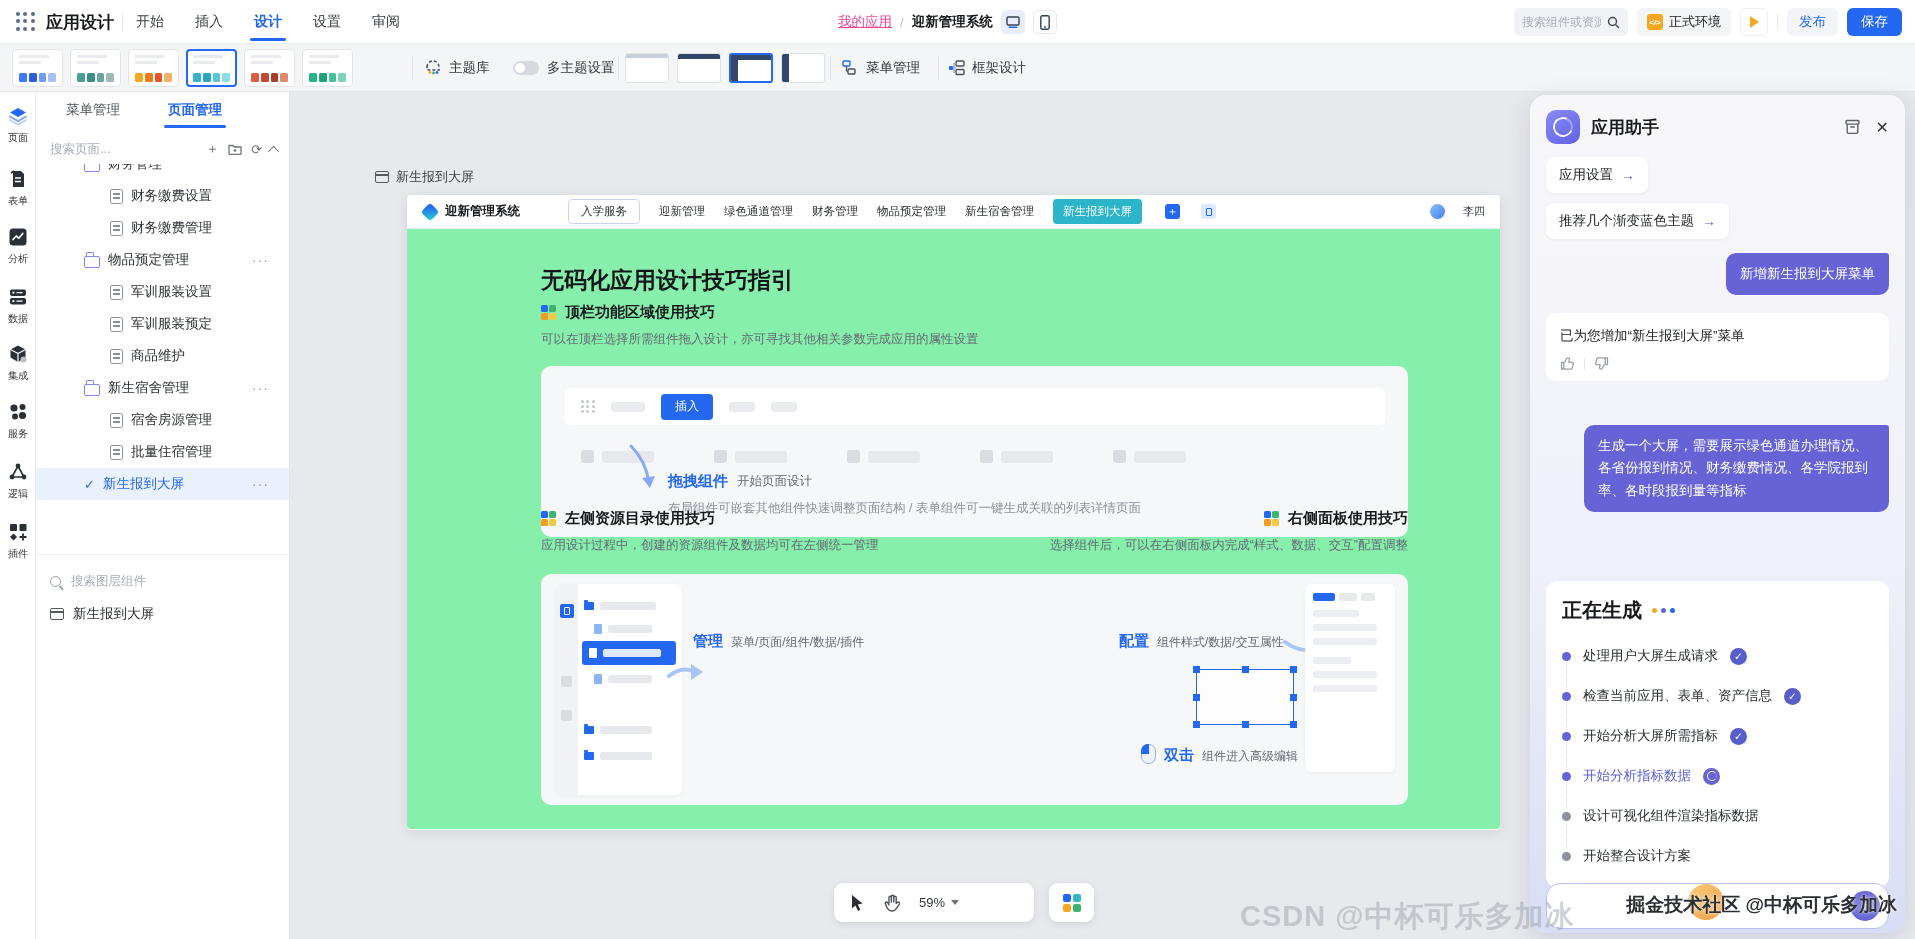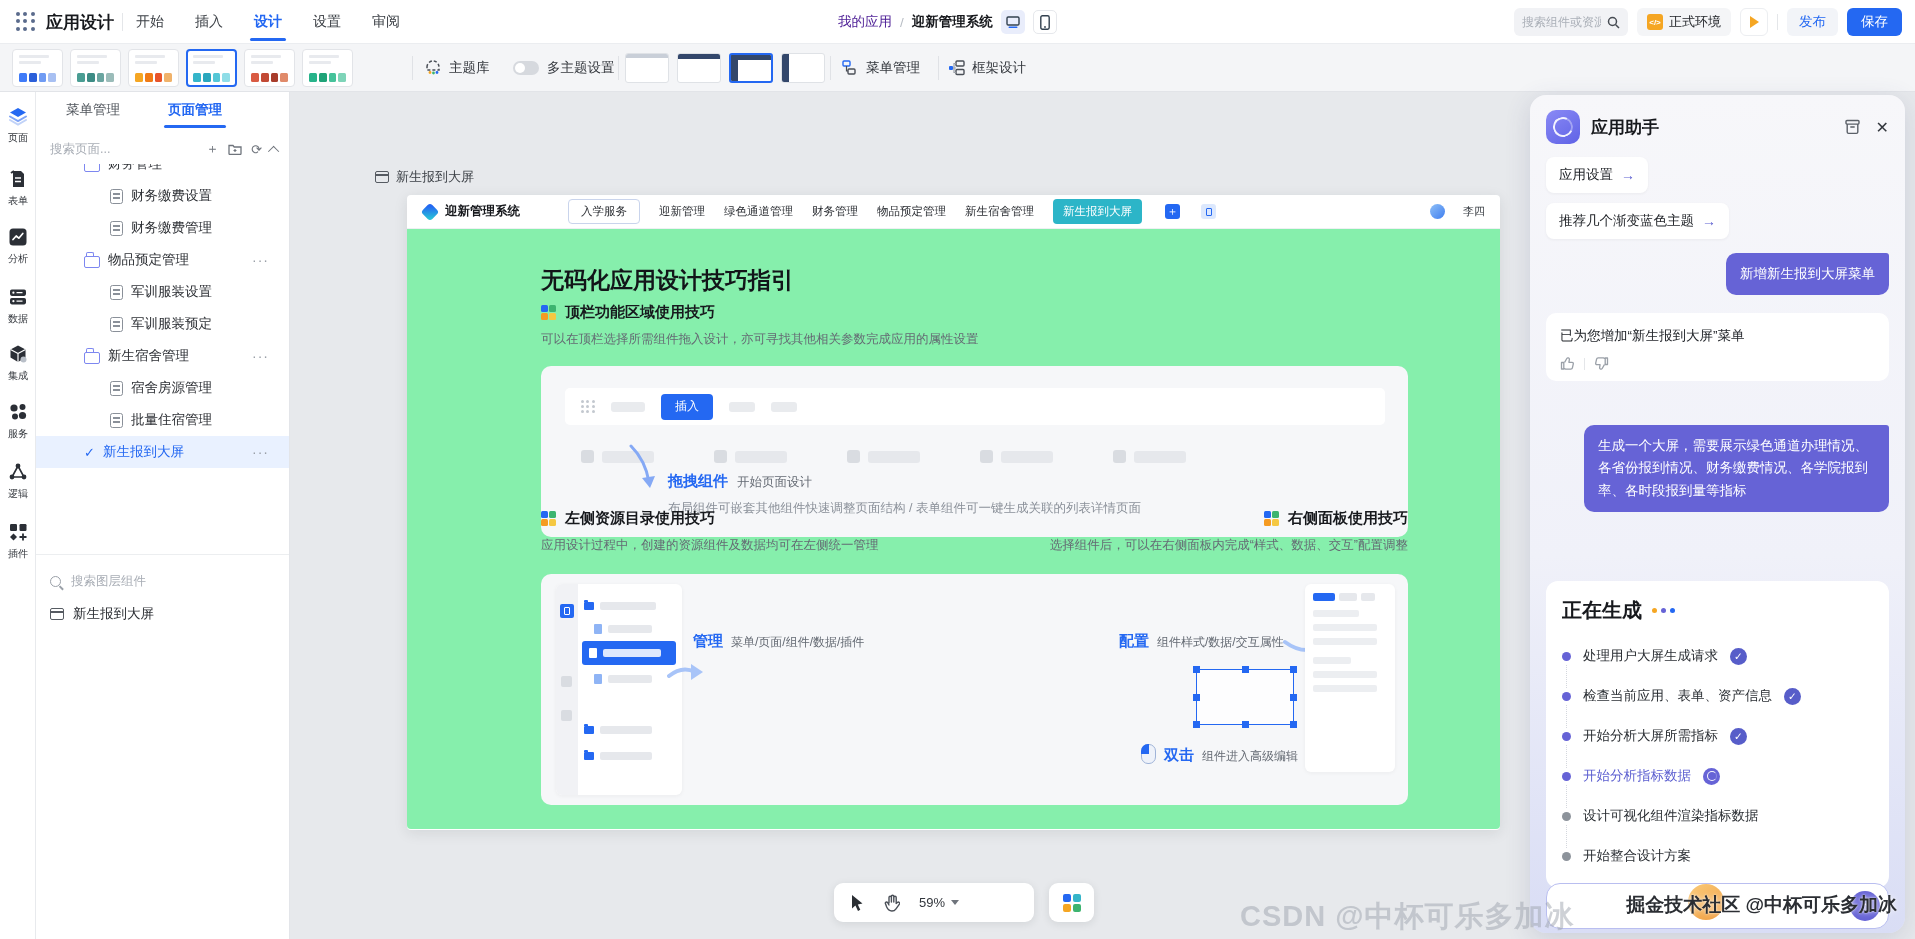--- a/index.html
+++ b/index.html
@@ -10,21 +10,21 @@
   .topbar { position:absolute; left:0; top:0; width:1915px; height:44px; background:#fff; border-bottom:1px solid #ebedf0; z-index:20; }
   .grid-dots { position:absolute; left:16px; top:12px; width:20px; height:20px; display:grid; grid-template-columns:repeat(3,1fr); gap:2px; }
   .grid-dots i { width:4px; height:4px; border-radius:50%; background:#5a6b8c; }
   .app-title { position:absolute; left:46px; top:11px; font-size:17px; font-weight:bold; color:#17191d; }
   .tb-sep { position:absolute; left:122px; top:13px; width:1px; height:18px; background:#e4e6e9; }
   .menus { position:absolute; left:134px; top:0; height:44px; display:flex; align-items:center; gap:27px; font-size:14px; color:#3c4046; }
   .menus .menu { cursor:default; position:relative; padding:12px 2px; }
   .menus .menu.active { color:#2468f2; font-weight:bold; }
   .menus .menu.active::after { content:''; position:absolute; left:-2px; right:-2px; bottom:2px; height:3px; border-radius:2px; background:#2468f2; }
   .breadcrumb { position:absolute; left:838px; top:0; height:44px; display:flex; align-items:center; gap:8px; font-size:13.5px; }
-  .bc-parent { color:#4c1d95; }
+  .bc-parent { color:#ec4899;text-decoration:underline; }
   .bc-sep { color:#b8bdc4; }
   .bc-current { color:#17191d; font-weight:bold; }
   .dev-toggle { width:24px; height:24px; border-radius:5px; display:flex; align-items:center; justify-content:center; }
   .dev-toggle.active { background:#e9edfb; }
   .dev-toggle.plain { border:1px solid #e6e8ec; background:#fff; }
   .tb-right { position:absolute; right:13px; top:8px; height:28px; display:flex; align-items:center; gap:9px; }
   .tb-search { width:114px; height:28px; background:#f1f2f5; border-radius:6px; display:flex; align-items:center; padding:0 8px; gap:6px; }
   .tb-search .ph { flex:1; font-size:12px; color:#abb0b8; white-space:nowrap; overflow:hidden; }
   .env-pill { height:28px; background:#f4f5f7; border-radius:6px; display:flex; align-items:center; gap:6px; padding:0 10px; font-size:13px; color:#23262b; }
   .env-ico { width:16px; height:16px; border-radius:3px; background:#f5a623; color:#fff; font-size:8px; font-weight:bold; display:flex; align-items:center; justify-content:center; }
@@ -122,21 +122,21 @@
   .demo-card { position:absolute; left:134px; top:137px; width:867px; height:171px; background:#f6f7f9; border-radius:10px; }
   .d-toolbar { position:absolute; left:24px; top:22px; width:820px; height:37px; background:#fff; border-radius:5px; display:flex; align-items:center; padding:0 16px; gap:16px; }
   .d-grid { width:14px; height:14px; display:grid; grid-template-columns:repeat(3,1fr); gap:2px; }
   .d-grid i { width:3px; height:3px; border-radius:50%; background:#c3c8cf; }
   .d-pill { height:10px; border-radius:3px; background:#e9ebee; }
   .d-insert { min-width:52px; height:26px; background:#2468f2; border-radius:4px; color:#fff; font-size:12px; display:flex; align-items:center; justify-content:center; }
   .d-row2 { position:absolute; left:40px; top:84px; display:flex; gap:60px; }
   .d-group { display:flex; align-items:center; gap:8px; }
   .d-sq { width:13px; height:13px; border-radius:3px; background:#d9dce1; }
   .d-bar { width:52px; height:12px; border-radius:3px; background:#e6e8ec; }
-  .drag-line { position:absolute; left:127px; top:106px; display:flex; align-items:flex-end; gap:9px; }
+  .drag-line { position:absolute; left:127px; top:106px; display:flex; align-items:center; gap:9px; }
   .blue-kw { font-size:15px; font-weight:bold; color:#2468f2; }
   .kw-sub { font-size:12.5px; color:#646a73; }
   .drag-desc { position:absolute; left:127px; top:134px; font-size:12.5px; color:#8a9099; }
   .illus-card { position:absolute; left:134px; top:345px; width:867px; height:231px; background:#f6f7f9; border-radius:10px; }
   .mock-tree { position:absolute; left:15px; top:10px; width:126px; height:211px; background:#fff; border-radius:6px; box-shadow:0 1px 4px rgba(31,35,41,.05); overflow:hidden; }
   .mt-strip { position:absolute; left:0; top:0; bottom:0; width:22px; background:#f1f2f5; }
   .mt-sel { position:absolute; left:4px; top:20px; width:14px; height:14px; background:#2468f2; border-radius:2px; }
   .mt-sel::after { content:''; position:absolute; inset:3px 4px; border:1px solid #fff; border-radius:1px; }
   .mt-gray { position:absolute; left:5px; width:11px; height:11px; background:#d9dce1; border-radius:2px; }
   .mt-row { position:absolute; left:28px; display:flex; align-items:center; gap:6px; }
@@ -506,20 +506,24 @@
       <span class="more">···</span>
     </div>
     <div class="trow lvl2">
       <span class="i-doc"></span>
       <span>军训服装设置</span>
     </div>
     <div class="trow lvl2">
       <span class="i-doc"></span>
       <span>军训服装预定</span>
     </div>
+    <div class="trow lvl2">
+      <span class="i-doc"></span>
+      <span>商品维护</span>
+    </div>
     <div class="trow lvl1">
       <span class="i-folder"></span>
       <span>新生宿舍管理</span>
       <span class="more">···</span>
     </div>
     <div class="trow lvl2">
       <span class="i-doc"></span>
       <span>宿舍房源管理</span>
     </div>
     <div class="trow lvl2">

